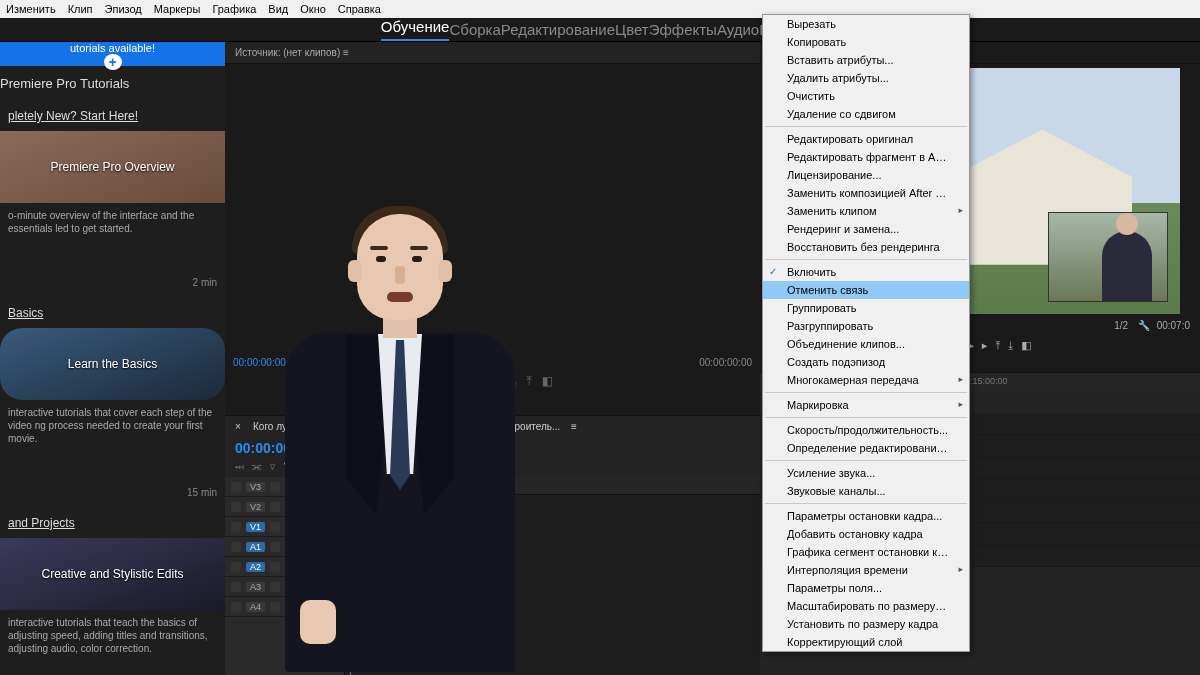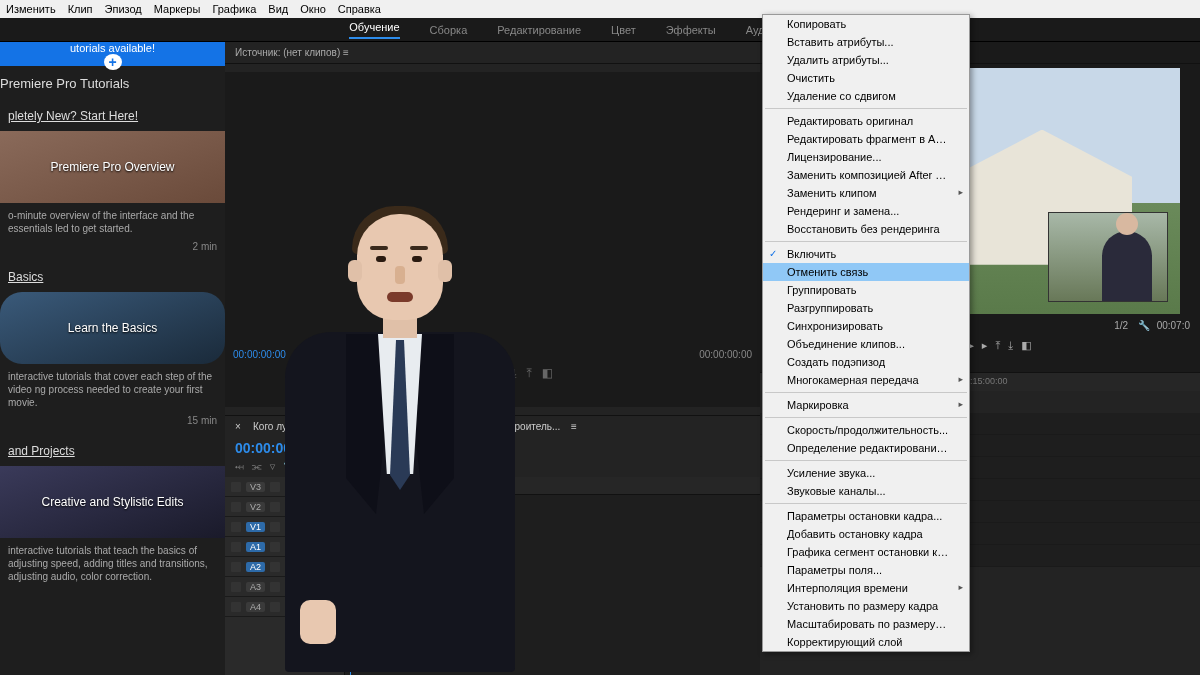--- a/index.html
+++ b/index.html
@@ -3,42 +3,42 @@
 <meta charset="utf-8">
 <style>
   * { margin:0; padding:0; box-sizing:border-box; font-family:"Segoe UI",Tahoma,sans-serif; }
   body { width:1200px; height:675px; background:#232323; color:#ccc; font-size:11px; overflow:hidden; position:relative; }
 
   
   .menubar { height:18px; background:#f0f0f0; display:flex; align-items:center; padding:0 6px; color:#000; font-size:11px; }
   .menubar span { margin-right:12px; cursor:default; }
 
   
-  .wstabs { height:24px; background:#1a1a1a; display:flex; justify-content:center; align-items:center; gap:30px; color:#888; font-size:11px; border-bottom:1px solid #000; }
+  .wstabs { height:24px; background:#1a1a1a; display:flex; justify-content:center; align-items:center; color:#888; font-size:15px; border-bottom:1px solid #000; }
   .wstabs .tab { cursor:default; }
   .wstabs .tab.active { color:#fff; border-bottom:2px solid #2d8ceb; padding-bottom:4px; }
 
   
   .workspace { display:flex; height:633px; }
 
   
   .left { width:225px; background:#1e1e1e; display:flex; flex-direction:column; }
   .tutbanner { height:24px; background:#1473e6; color:#fff; display:flex; align-items:center; justify-content:space-between; padding:0 8px; font-size:11px;flex-direction:column; }
   .addcircle { width:18px; height:18px; border-radius:50%; background:#fff; color:#1473e6; display:flex; align-items:center; justify-content:center; font-weight:bold; font-size:14px; }
   .tut-title { padding:10px 0; color:#ddd; font-size:13px; }
   .section-head { padding:8px; color:#ddd; font-size:12px;text-decoration:underline; }
   .thumb { height:72px; background:linear-gradient(160deg,#4a5a6a,#2a3a4a); display:flex; align-items:center; justify-content:center; color:#fff; font-size:12px; text-shadow:0 1px 2px #000; margin:0 0 6px 0; }
   .thumb.desert { background:linear-gradient(160deg,#8a6a5a,#6a4a3a); }
   .thumb.sea { background:linear-gradient(160deg,#3a5a7a,#1a2a3a);border-radius:22px; }
   .thumb.night { background:linear-gradient(160deg,#3a3a5a,#1a1a2a); }
   .desc { padding:0 8px 4px 8px; color:#aaa; font-size:10px; line-height:1.3; }
-  .dur { text-align:right; padding:2px 8px 10px 0; color:#888; font-size:10px; }
-
-  
-  .center { width:535px; display:flex; flex-direction:column; background:#232323;gap:8px; }
+  .dur { text-align:right; padding:2px 8px 10px 0; color:#888; font-size:10px;margin-top:36px; }
+
+  
+  .center { width:535px; display:flex; flex-direction:column; background:#232323; }
   .panel-tab { height:22px; display:flex; align-items:center; padding:0 10px; color:#aaa; font-size:10px; border-bottom:1px solid #111; }
   .source { flex:1; background:#1a1a1a; position:relative; }
   .srcbar { position:absolute; bottom:0; left:0; right:0; height:60px; display:flex; flex-direction:column;}
   .tc-row { display:flex; justify-content:space-between; padding:2px 8px; font-size:10px; color:#2d8ceb; }
   .tc-row .r { color:#888;}
   .tool-row { height:22px; display:flex; align-items:center; gap:10px; justify-content:center; color:#666; font-size:12px; }
 
   .timeline { height:260px; background:#232323; border-top:1px solid #111; display:flex; flex-direction:column;}
   .tl-head { display:flex; align-items:center; gap:8px; height:20px; padding:0 10px; font-size:10px; color:#ccc;}
   .tl-head .x{ width:10px;height:10px;display:inline-block;}
@@ -309,58 +309,58 @@
         <div class="tr2"></div>
           <div class="tr2"></div>
           <div class="tr2"></div>
       </div>
     </div>
   </div>
 
 </div>
 
 <div class="ctx" id="ctxmenu">
+    <div class="mi">Вырезать</div>
     <div class="mi">Копировать</div>
     <div class="mi">Вставить атрибуты...</div>
     <div class="mi">Удалить атрибуты...</div>
     <div class="mi">Очистить</div>
     <div class="mi">Удаление со сдвигом</div>
     <div class="sep"></div>
     <div class="mi">Редактировать оригинал</div>
     <div class="mi">Редактировать фрагмент в Adobe Audition</div>
     <div class="mi">Лицензирование...</div>
     <div class="mi">Заменить композицией After Effects</div>
     <div class="mi sub">Заменить клипом</div>
     <div class="mi">Рендеринг и замена...</div>
     <div class="mi">Восстановить без рендеринга</div>
     <div class="sep"></div>
     <div class="mi chk">Включить</div>
     <div class="mi sel">Отменить связь</div>
     <div class="mi">Группировать</div>
     <div class="mi">Разгруппировать</div>
-    <div class="mi">Синхронизировать</div>
     <div class="mi">Объединение клипов...</div>
     <div class="mi">Создать подэпизод</div>
     <div class="mi sub">Многокамерная передача</div>
     <div class="sep"></div>
     <div class="mi sub">Маркировка</div>
     <div class="sep"></div>
     <div class="mi">Скорость/продолжительность...</div>
     <div class="mi">Определение редактирования сцен...</div>
     <div class="sep"></div>
     <div class="mi">Усиление звука...</div>
     <div class="mi">Звуковые каналы...</div>
     <div class="sep"></div>
     <div class="mi">Параметры остановки кадра...</div>
     <div class="mi">Добавить остановку кадра</div>
     <div class="mi">Графика сегмент остановки кадра</div>
+    <div class="mi sub">Интерполяция времени</div>
     <div class="mi">Параметры поля...</div>
-    <div class="mi sub">Интерполяция времени</div>
+    <div class="mi">Масштабировать по размеру кадра</div>
     <div class="mi">Установить по размеру кадра</div>
-    <div class="mi">Масштабировать по размеру кадра</div>
     <div class="mi">Корректирующий слой</div>
   </div>
 
 <div class="presenter">
   <div class="p-body"></div>
   <div class="p-lapL"></div>
     <div class="p-lapR"></div>
   <div class="p-shirt"></div>
     <div class="p-tie"></div>
   <div class="p-neck"></div>

